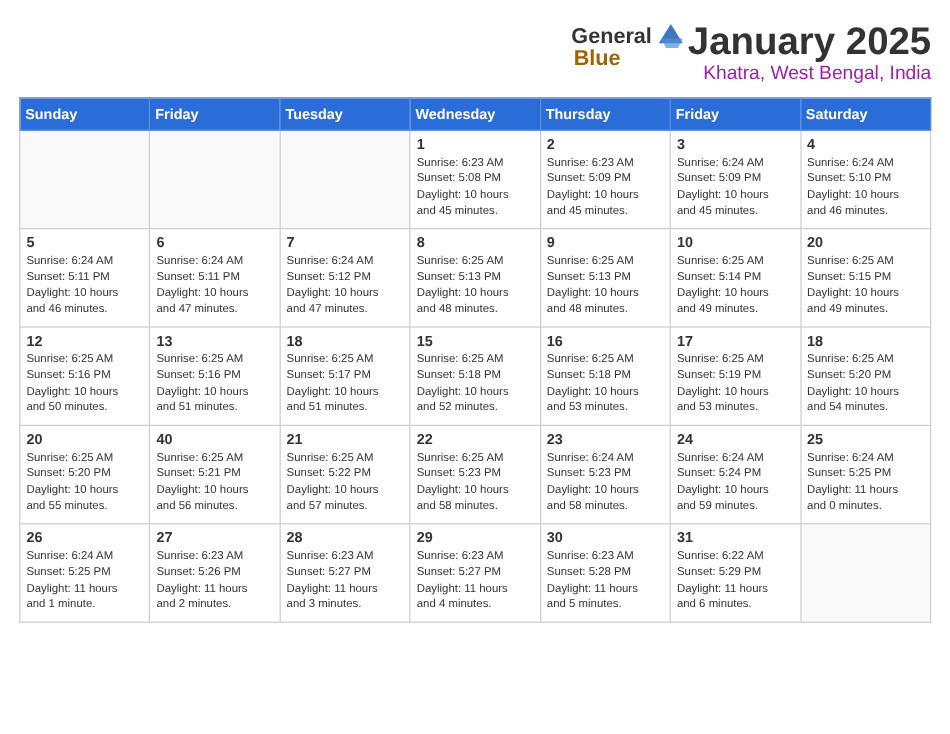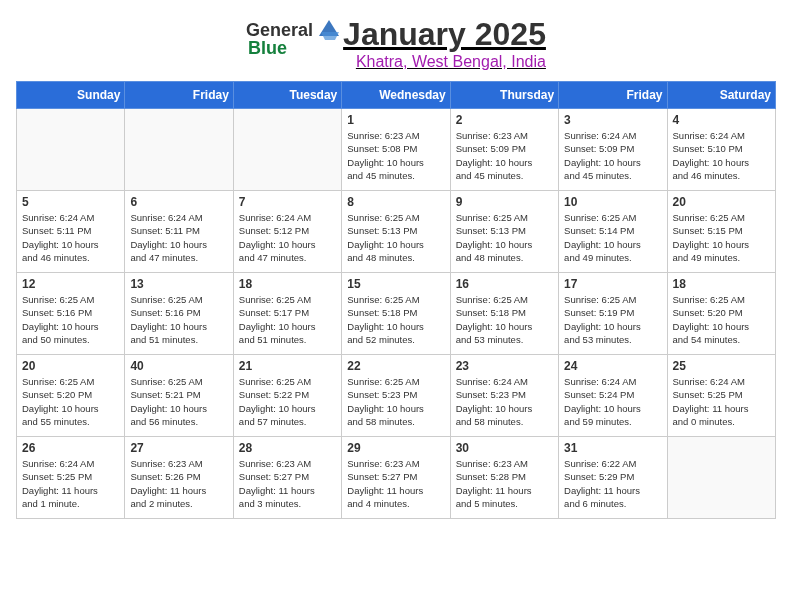--- a/index.html
+++ b/index.html
@@ -6,66 +6,65 @@
     body {
       font-family: Arial, sans-serif;
       background: #fff;
       width: 792px;
       min-height: 612px;
       padding: 16px;
     }
     .header {
       display: flex;
       align-items: flex-start;
-      justify-content: center;
+      justify-content: flex-end;
       margin-bottom: 10px;
     }
     .logo {
       display: flex;
       align-items: center;
     }
     .logo-text-general {
       font-size: 18px;
       font-weight: bold;
       color: #333;
     }
     .logo-text-blue {
       font-size: 18px;
       font-weight: bold;
-      color: #15803d;
+      color: #a16207;
     }
     .logo-icon {
       width: 28px;
       height: 28px;
       margin-left: 2px;
     }
     .title-block {
       text-align: right;
-      text-decoration: underline;
     }
     .calendar-title {
       font-size: 32px;
       font-weight: bold;
       color: #333;
     }
     .calendar-subtitle {
       font-size: 16px;
       color: #a21caf;
     }
     .calendar-table {
       width: 100%;
       border-collapse: collapse;
       border: 1px solid #ccc;
     }
     .calendar-table th {
       background-color: #2a6dd9;
       color: #fff;
       font-size: 12px;
       padding: 6px 4px;
-      text-align: right;
+      text-align: left;
       border: 1px solid #5a8fe0;
       font-weight: bold;
     }
     .calendar-table td {
       vertical-align: top;
       border: 1px solid #ccc;
       padding: 4px 5px;
       font-size: 10px;
       color: #333;
       width: calc(100% / 7);

